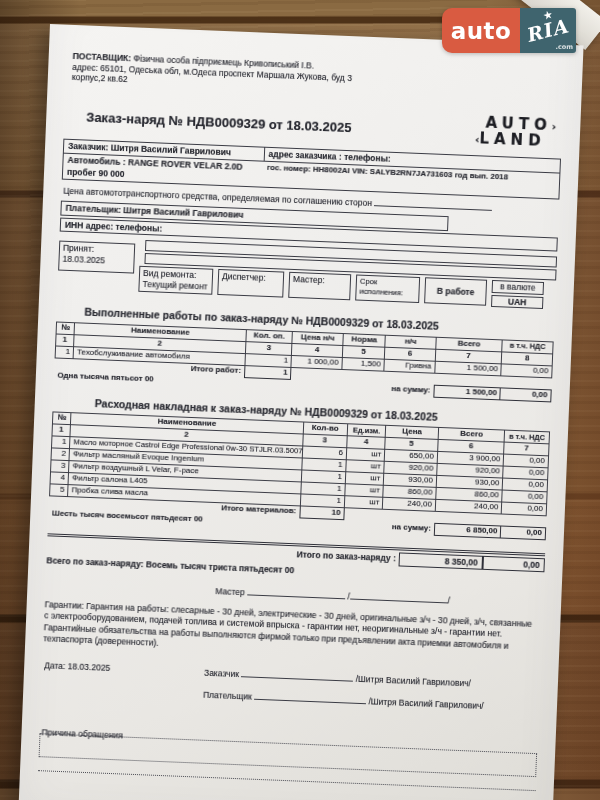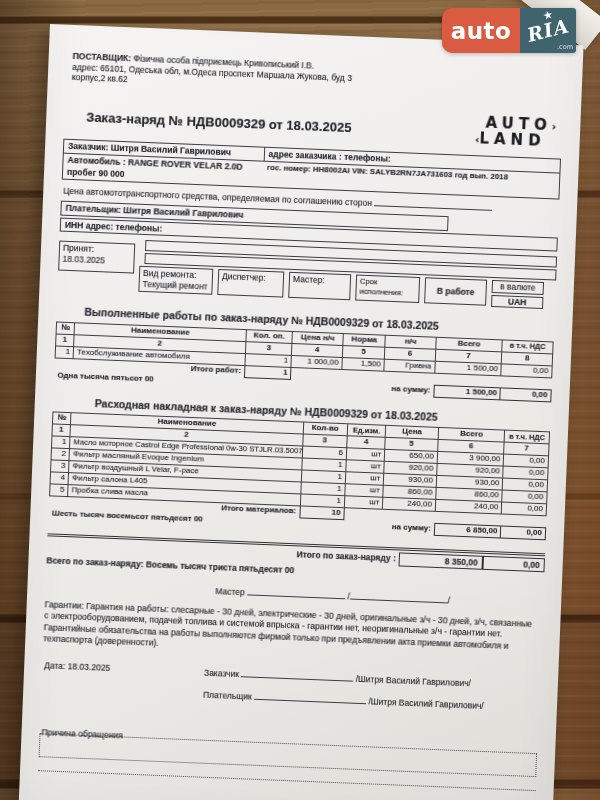--- a/index.html
+++ b/index.html
@@ -86,21 +86,21 @@
   .reason-label{position:relative;z-index:2;padding-left:2px;}
   .reason-box{border:1.5px dotted #4a4b53;height:22px;margin-top:-4px;}
   .reason-line{border-bottom:1.5px dotted #4a4b53;height:13px;}
   
   .wm{position:absolute;left:442px;top:8px;z-index:5;display:flex;height:45px;filter:drop-shadow(0 1px 2px rgba(0,0,0,.25));}
   .wm-auto{width:78px;border-radius:10px 0 0 10px;display:flex;align-items:center;justify-content:center;
     color:#fff;font-family:"DejaVu Sans",sans-serif;font-weight:bold;font-size:23px;letter-spacing:.5px;}
   .wm-ria{width:56px;border-radius:0 3px 3px 0;position:relative;overflow:hidden;color:#fff;}
   .wm-ria .ria-txt{position:absolute;left:7px;top:11px;font-family:"DejaVu Serif",serif;font-weight:bold;font-style:italic;font-size:19px;transform:rotate(-14deg);letter-spacing:1px;}
   .wm-ria .star{position:absolute;left:23px;top:1px;font-size:11px;transform:rotate(-14deg);font-style:normal;}
-  .wm-ria .com{position:absolute;right:3px;bottom:2px;font-size:6.5px;font-family:"DejaVu Sans",sans-serif;opacity:.8;font-style:normal;}
+  .wm-ria .com{position:absolute;right:3px;bottom:2px;font-size:6.5px;font-family:"DejaVu Sans",sans-serif;opacity:.8;font-style:normal;font-weight:bold;}
 </style>
 </head>
 <body>
 
 <div class="scene">
   <div class="wood"></div>
   <div class="scrap"></div>
 
   <div class="paper">
 

